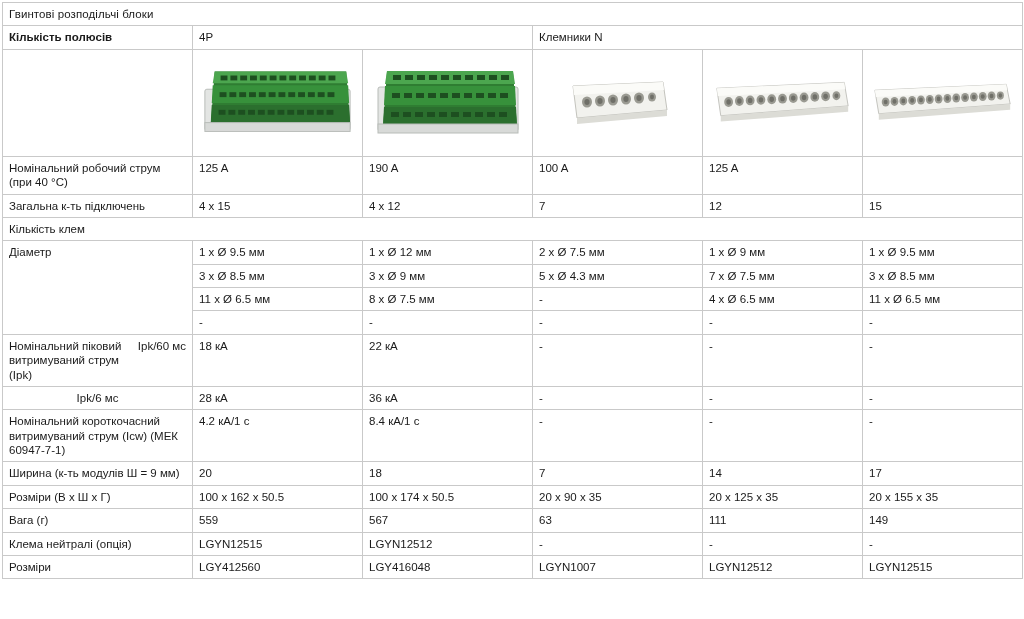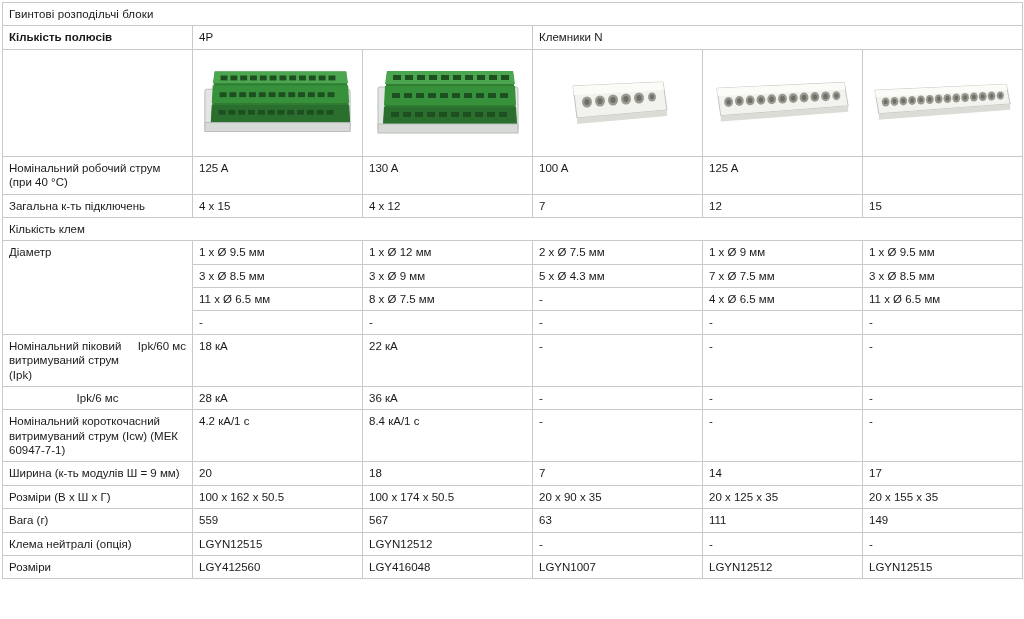--- a/index.html
+++ b/index.html
@@ -317,21 +317,21 @@
                   <ellipse cx="134" cy="19.4" rx="1.8" ry="2.2"></ellipse>
             </g>
           </svg>
         </div>
       </td>
     </tr>
 
     <tr>
       <td class="label-cell">Номінальний робочий струм (при 40 °C)</td>
       <td>125 A</td>
-      <td>130 A</td>
+      <td>190 A</td>
       <td>100 A</td>
       <td>125 A</td>
       <td></td>
     </tr>
 
     <tr>
       <td class="label-cell">Загальна к-ть підключень</td>
       <td>4 x 15</td>
       <td>4 x 12</td>
       <td>7</td>

